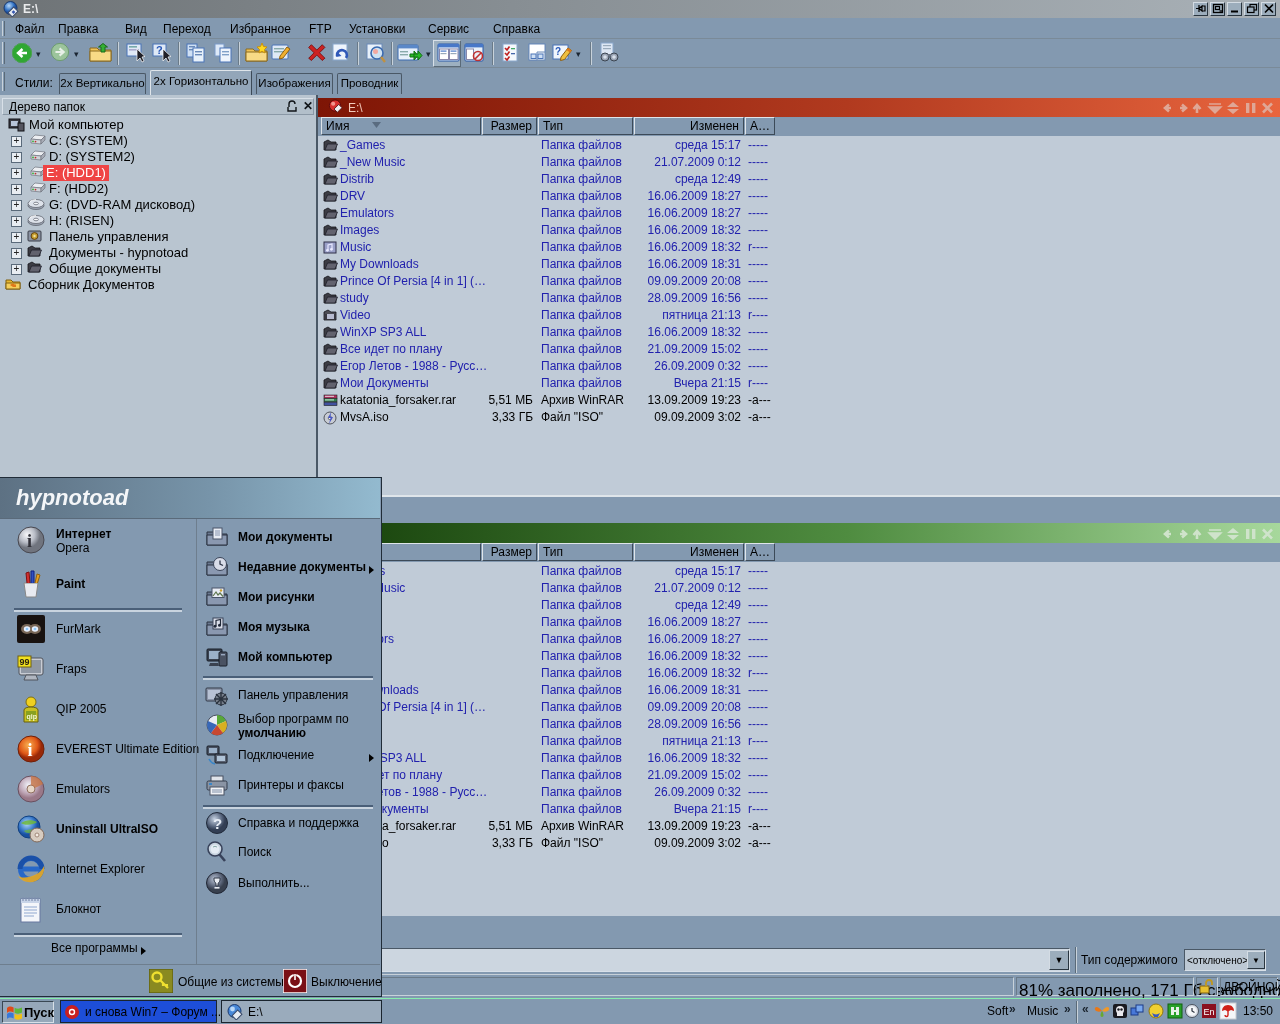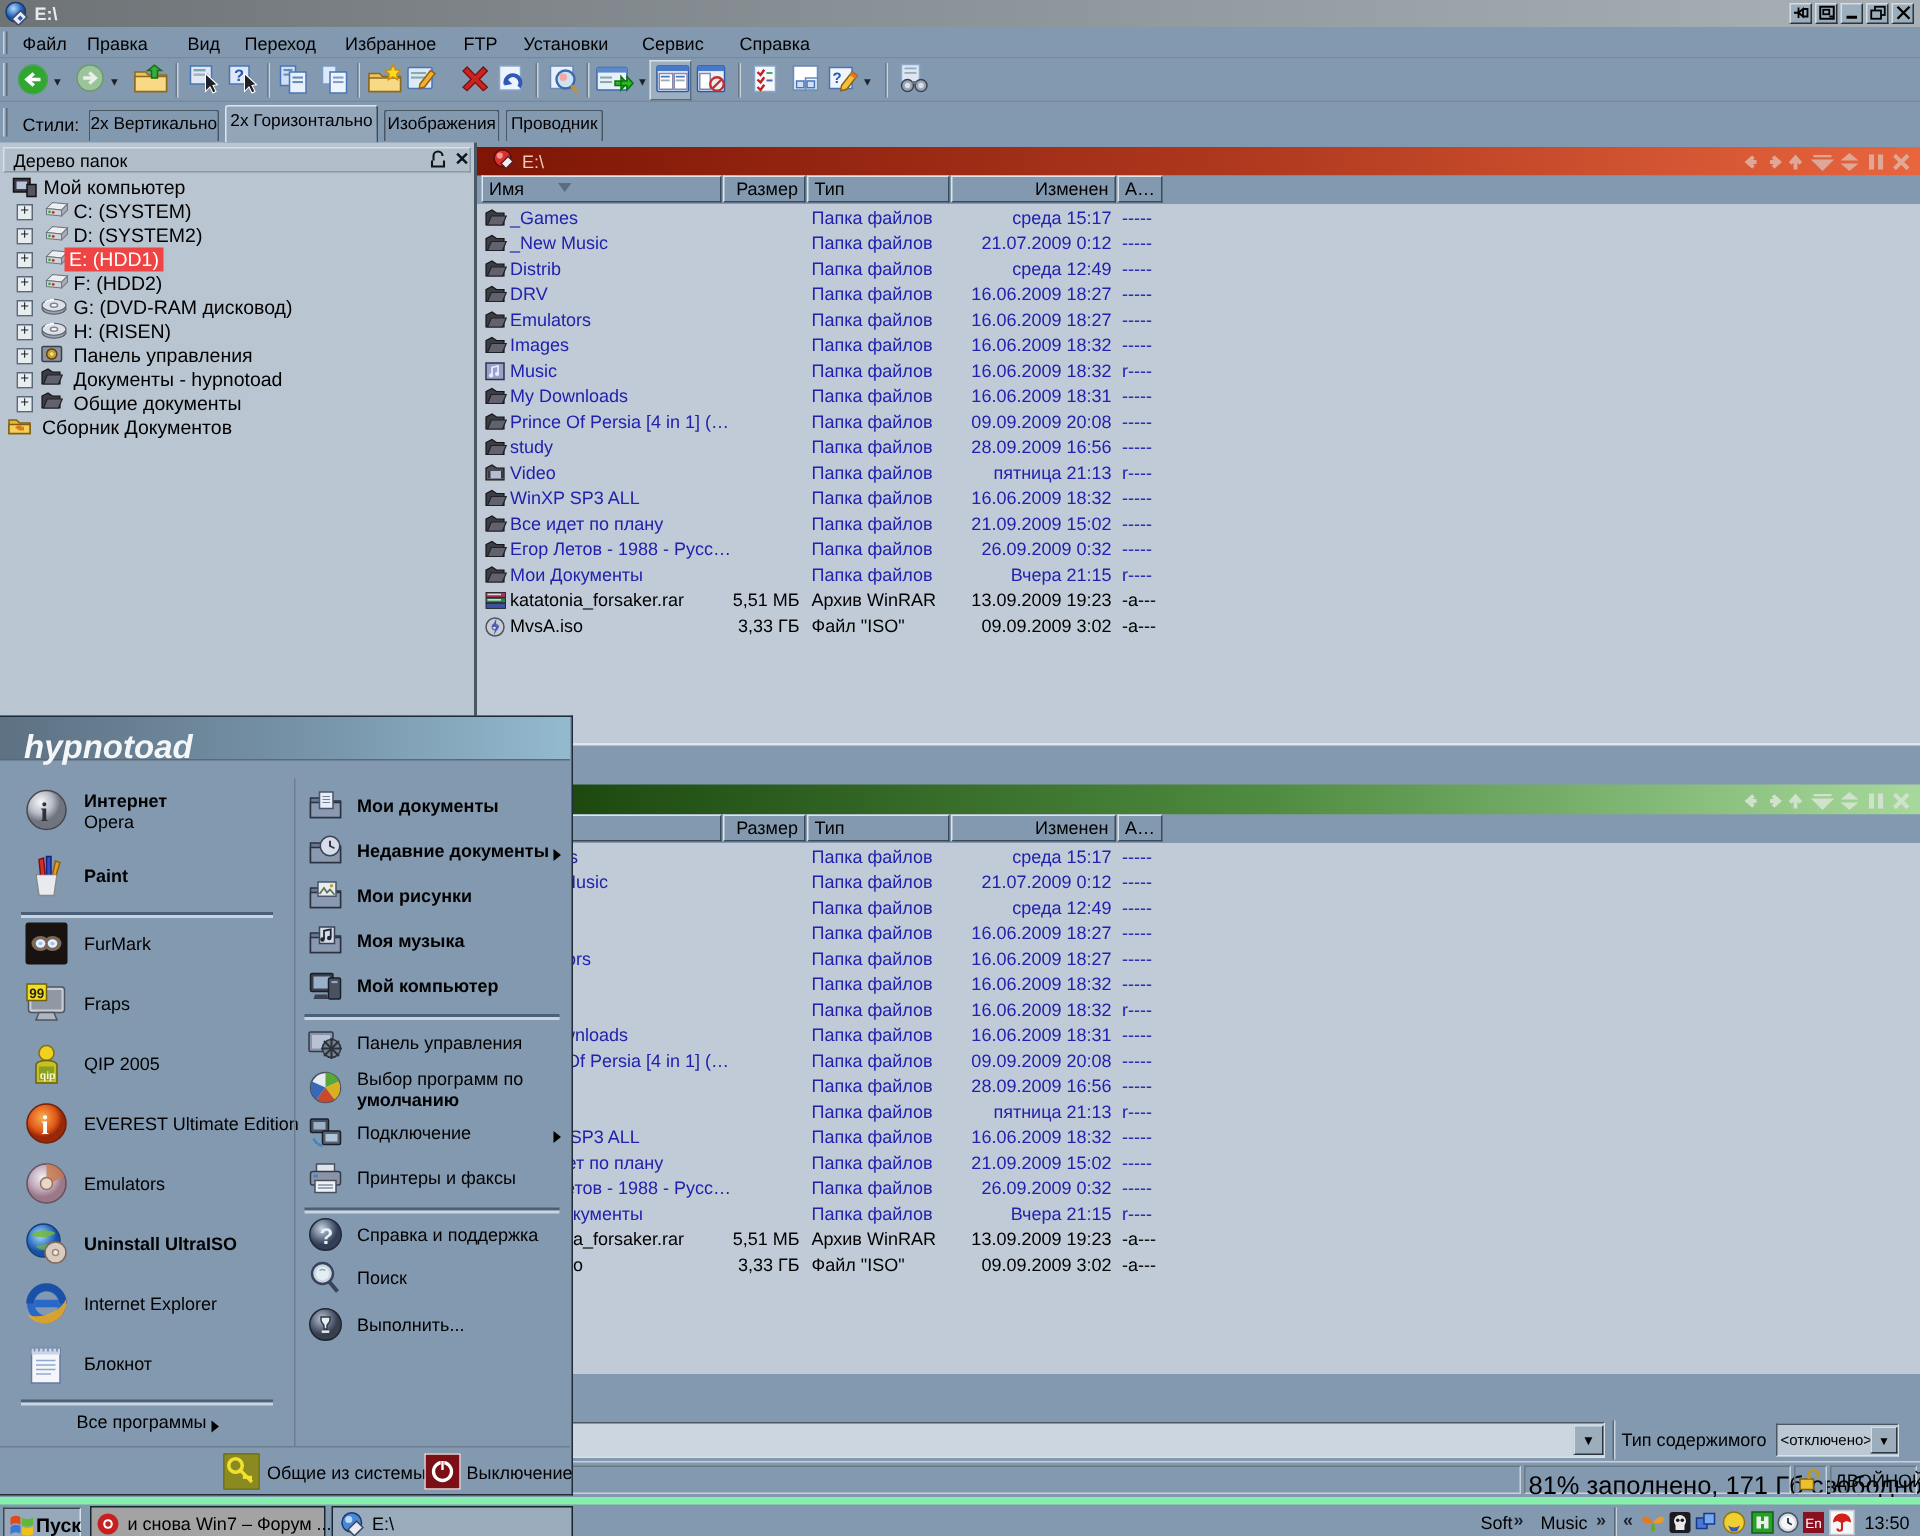--- a/index.html
+++ b/index.html
@@ -790,31 +790,31 @@
   <svg width="16" height="16" viewBox="0 0 16 16" style="margin:1px">
         <rect x="2" y="7" width="9" height="7" fill="#e8c030" stroke="#806010"></rect>
         <path d="M8 7 L8 4 a3 3 0 0 1 6 0 L14 6" stroke="#c09820" stroke-width="1.8" fill="none"></path>
       </svg>
  </div>
  <div class="abs" style="left:1220px;top:2px;width:58px;height:19px;border:1px solid #6a7a88;border-bottom-color:#c8d2da;border-right-color:#c8d2da">
       <span class="abs" style="left:2px;top:2px">ДВОЙНОЙ</span>
     </div>
 </div>
 
-<div class="abs" style="left:0;top:998px;width:1280px;height:26px;background:#8399b0;border-top:5px solid #86efac">
+<div class="abs" style="left:0;top:998px;width:1280px;height:26px;background:#8399b0;border-top:1px solid #86efac">
  <div class="abs" style="left:2px;top:2px;width:52px;height:22px;background:#96a8ba;border:1px solid #3a4854;border-bottom-color:#d8e0e8;border-right-color:#d8e0e8">
   <span class="abs" style="left:3px;top:2px"><svg width="17" height="17" viewBox="0 0 17 17">
           <path d="M1 4 C3 2.2 5 2.2 7.6 3.4 L7.6 8.4 C5 7.2 3 7.2 1 9 Z" fill="#e04a18"></path>
           <path d="M8.6 3.8 C11 5 13.5 5 16 3.6 L16 8.6 C13.5 10 11 10 8.6 8.8 Z" fill="#60b838"></path>
           <path d="M1 10 C3 8.2 5 8.2 7.6 9.4 L7.6 14.4 C5 13.2 3 13.2 1 15 Z" fill="#3878d8"></path>
           <path d="M8.6 9.8 C11 11 13.5 11 16 9.6 L16 14.6 C13.5 16 11 16 8.6 14.8 Z" fill="#f0c018"></path>
         </svg></span>
   <span class="abs" style="left:21px;top:3px;font-weight:bold;font-size:13px">Пуск</span>
  </div>
- <div class="abs" style="left:60px;top:1px;width:157px;height:23px;background:#a3a3a3;border:1px solid #1a242e">
+ <div class="abs" style="left:60px;top:1px;width:157px;height:23px;background:#1d4ed8;border:1px solid #1a242e">
   <span class="abs" style="left:3px;top:3px"><svg width="16" height="16" viewBox="0 0 16 16">
           <circle cx="8" cy="8" r="7" fill="#c82020"></circle>
           <circle cx="8" cy="8" r="3.2" fill="#fff"></circle>
           <circle cx="8" cy="8" r="1.8" fill="#c82020"></circle>
         </svg></span>
   <span class="abs" style="left:24px;top:4px;white-space:nowrap">и снова Win7 – Форум ...</span>
  </div>
  <div class="abs" style="left:221px;top:1px;width:161px;height:23px;background:#9aabbc;border:1px solid #1a242e">
   <span class="abs" style="left:5px;top:3px"><svg width="16" height="16" viewBox="0 0 16 16">
           <circle cx="7.5" cy="7" r="6.5" fill="#4888d8" stroke="#1a3a70"></circle>
@@ -865,21 +865,21 @@
         <text x="2.5" y="11.5" font-size="9" fill="#fff" font-family="Liberation Sans">En</text>
       </svg></span>
  <span class="abs" style="left:1219px;top:3px"><svg width="18" height="18" viewBox="0 0 18 18">
         <rect x="1" y="1" width="16" height="16" fill="#f4f6f8" stroke="#c8ccd2"></rect>
         <path d="M9 3 C5 3 3 6 3 9 L6 8 L9 9.5 L12 8 L15 9 C15 6 13 3 9 3 Z" fill="#d02018"></path>
         <path d="M9 8 L9 13 a1.5 1.5 0 0 1 -3 0" stroke="#d02018" stroke-width="1.4" fill="none"></path>
       </svg></span>
  <span class="abs" style="left:1243px;top:5px">13:50</span>
 </div>
 <div class="abs" style="left:0;top:477px;width:382px;height:520px;border:1px solid #202c38;border-left:none;background:#8399b0;z-index:50">
-    <div class="abs" style="left:0;top:0;width:380px;height:29px;background:linear-gradient(to right,#5d7183,#7794a9 55%,#93bacf);border-bottom:1px solid #5a6a7a">
+    <div class="abs" style="left:0;top:0;width:380px;height:41px;background:linear-gradient(to right,#5d7183,#7794a9 55%,#93bacf);border-bottom:1px solid #5a6a7a">
       <span class="abs" style="left:16px;top:7px;font-size:22px;font-weight:bold;font-style:italic;color:#f4f6f8">hypnotoad</span>
     </div>
     <div class="abs" style="left:4px;top:41px;width:190px;height:445px">
       <span class="abs" style="left:12px;top:6px"><svg width="30" height="30" viewBox="0 0 30 30">
           <defs>
             <radialGradient id="gop" cx="0.35" cy="0.3">
               <stop offset="0" stop-color="#f8f8fa"></stop>
               <stop offset="0.6" stop-color="#b8bcc6"></stop>
               <stop offset="1" stop-color="#70747e"></stop>
             </radialGradient>

